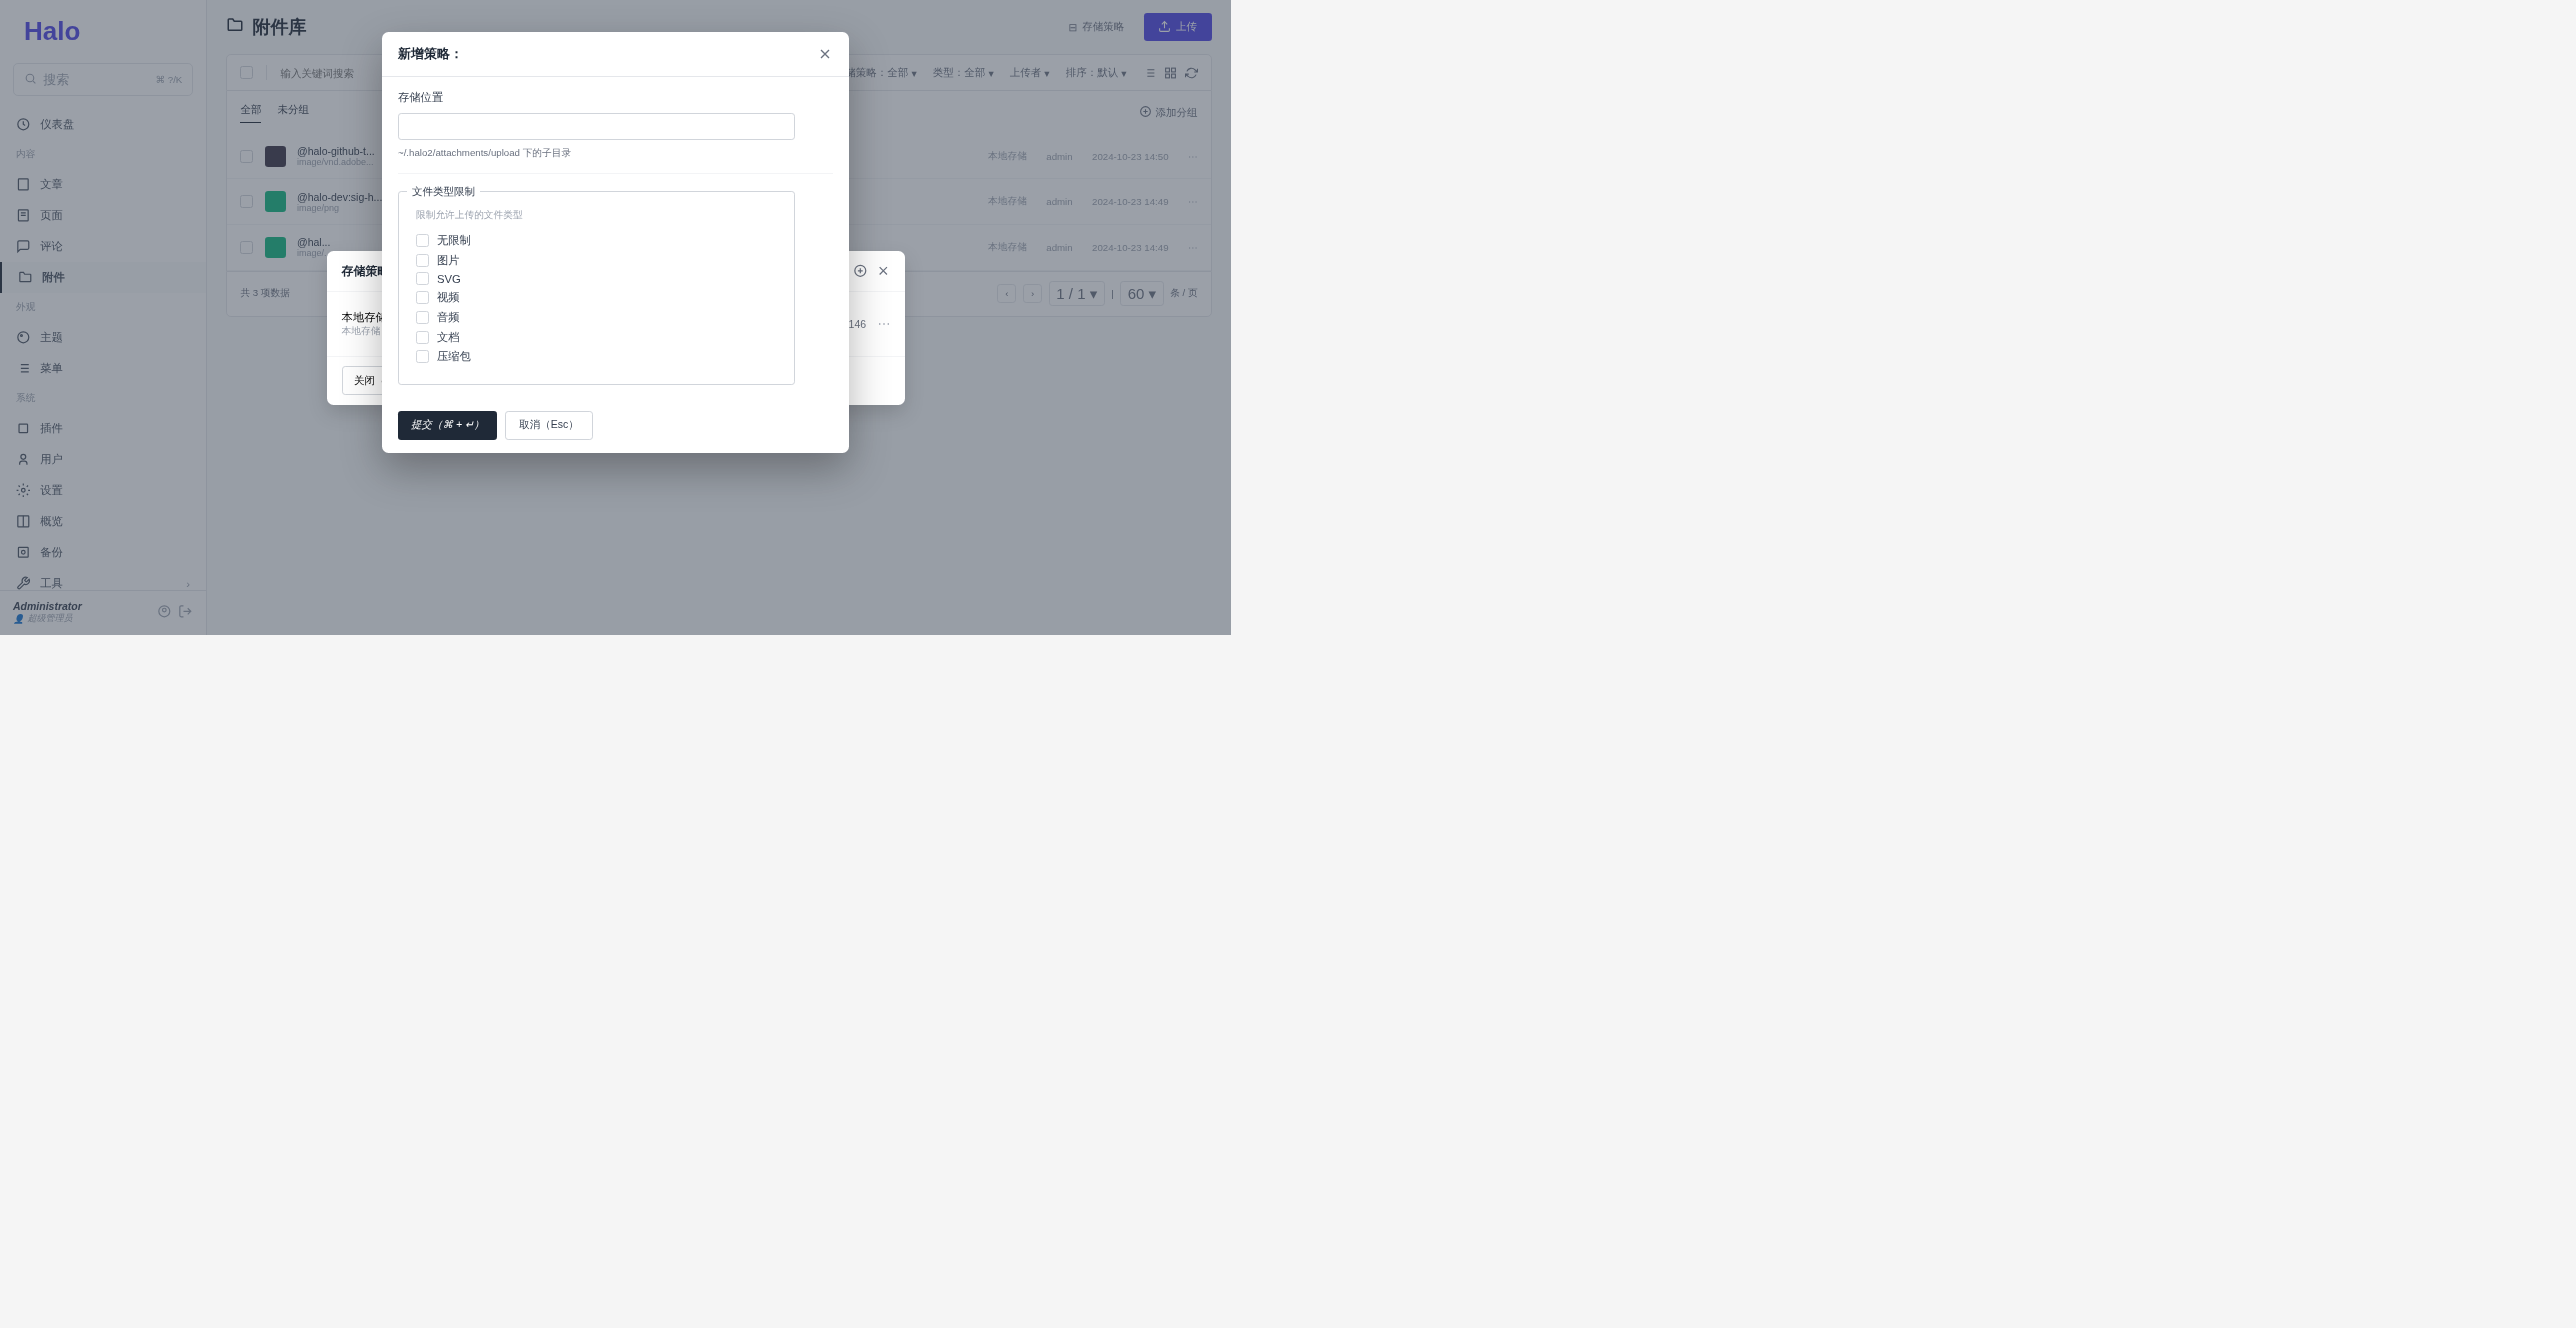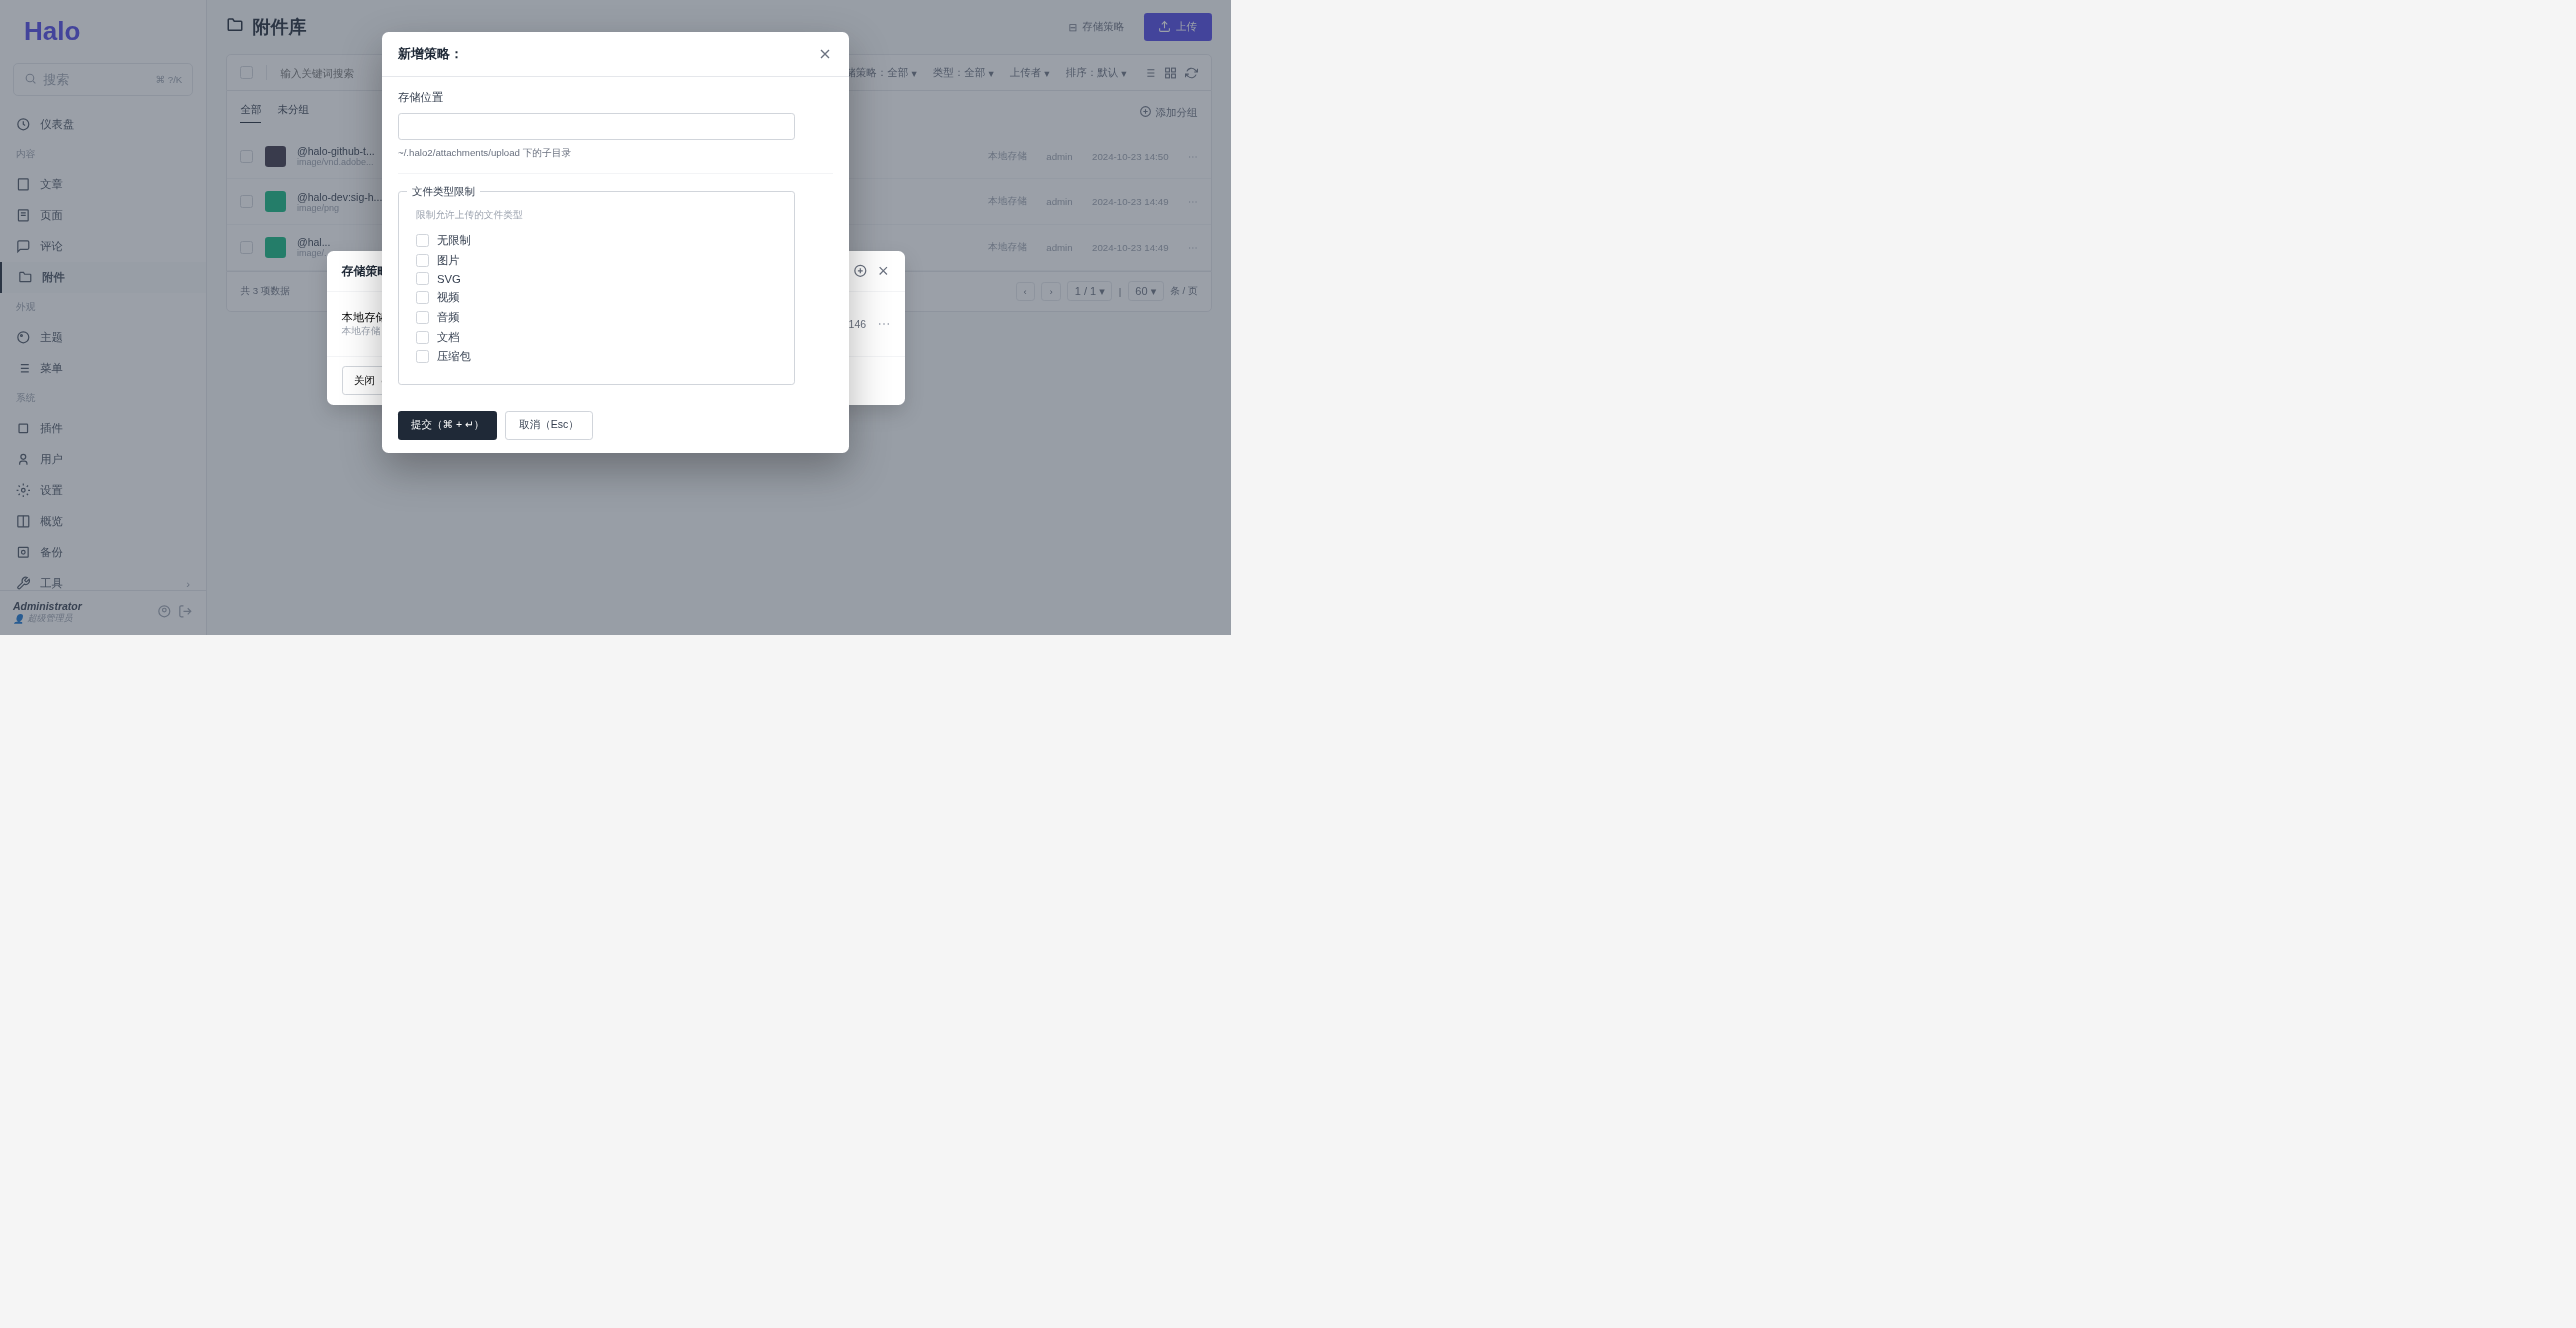--- a/index.html
+++ b/index.html
@@ -54,21 +54,21 @@
     .row-info { flex: 1; }
     .row-title { font-size: 10.5px; color: #374151; font-weight: 500; }
     .row-sub { font-size: 9px; color: #9ca3af; }
     .row-meta { display: flex; gap: 19.4px; align-items: center; color: #9ca3af; font-size: 9.7px; }
     .row-dots { color: #9ca3af; cursor: pointer; }
     
     .footer-bar { background: #fff; border: 0.8px solid #e5e7eb; border-radius: 0 0 4.9px 4.9px; padding: 9.7px 13px; display: flex; align-items: center; justify-content: space-between; }
     .total { font-size: 9.7px; color: #6b7280; }
     .pagination { display: flex; align-items: center; gap: 6.5px; font-size: 9.7px; color: #6b7280; }
     .page-btn { width: 19.4px; height: 19.4px; border: 0.8px solid #e5e7eb; border-radius: 3.2px; display: flex; align-items: center; justify-content: center; cursor: pointer; }
-    .page-select { border: 0.8px solid #e5e7eb; border-radius: 3.2px; padding: 2.4px 6.5px; font-size: 11px; }
+    .page-select { border: 0.8px solid #e5e7eb; border-radius: 3.2px; padding: 2.4px 6.5px; font-size: 15px; }
     
     .powered { text-align: center; padding: 13px; font-size: 9.7px; color: #9ca3af; }
     .powered a { color: #4f46e5; text-decoration: none; }
     
     
     .overlay { position: absolute; inset: 0; background: rgba(55, 65, 81, 0.5); z-index: 10; }
     
     
     .popup { position: absolute; left: 327px; top: 251px; width: 578px; background: #fff; border-radius: 6.5px; box-shadow: 0 8px 20px rgba(0,0,0,0.15); z-index: 20; }
     .popup-header { display: flex; align-items: center; justify-content: space-between; padding: 11.3px 14.6px; border-bottom: 0.8px solid #f3f4f6; }
@@ -92,21 +92,21 @@
     .form-section:last-child { border-bottom: none; }
     .form-label { font-size: 11.3px; font-weight: 500; color: #374151; margin-bottom: 8px; display: block; }
     .form-input { width: 397px; padding: 6.5px 8px; border: 0.8px solid #d1d5db; border-radius: 3.2px; font-size: 10.5px; outline: none; }
     .form-hint { font-size: 9.7px; color: #6b7280; margin-top: 6.5px; }
     .fieldset { border: 0.8px solid #d1d5db; border-radius: 3.2px; padding: 17px; width: 397px; position: relative; margin-top: 4.9px; }
     .fieldset-legend { font-size: 10.5px; color: #374151; background: #fff; padding: 0 4.9px; position: absolute; top: -7.3px; left: 8px; }
     .fieldset-hint { font-size: 9.7px; color: #9ca3af; margin-bottom: 8px; }
     .check-item { display: flex; align-items: center; gap: 8px; padding: 2.4px 0; }
     .check-label { font-size: 11.3px; color: #374151; }
     .modal-footer { display: flex; gap: 8px; padding: 13px 16px; }
-    .btn-submit { padding: 6.5px 13px; background: #1f2937; color: #fff; border: none; border-radius: 3.2px; font-size: 10.5px; cursor: pointer; }
+    .btn-submit { padding: 6.5px 13px; background: #1f2937; color: #fff; border: none; border-radius: 3.2px; font-size: 10.5px; cursor: pointer; font-style: italic; }
     .btn-cancel { padding: 6.5px 13px; background: #fff; color: #374151; border: 0.8px solid #d1d5db; border-radius: 3.2px; font-size: 10.5px; cursor: pointer; }
     
     svg { width: 100%; height: 100%; }
   </style>
 </head>
 <body>
 
 <div class="app">
 
   <div class="sidebar">

